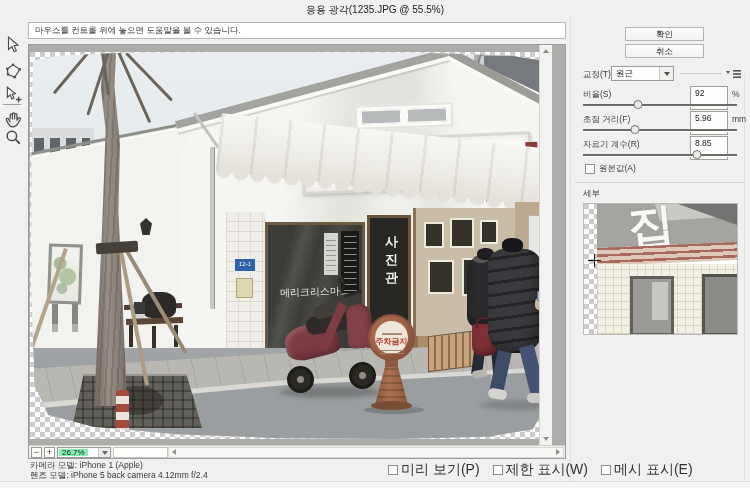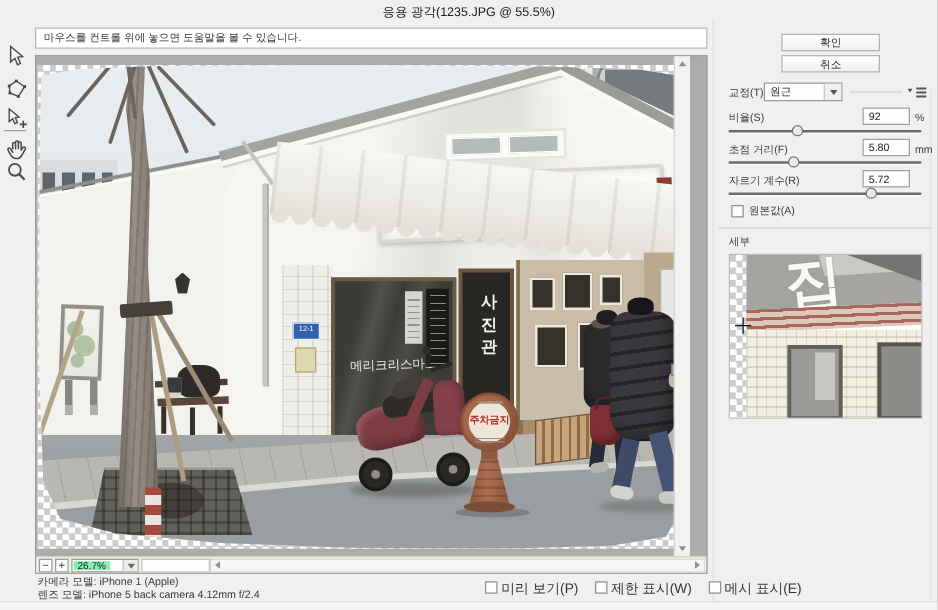--- a/index.html
+++ b/index.html
@@ -39,33 +39,33 @@
 .hs-btn{position:absolute;top:0;width:11px;height:9px}
 .hs-left{left:0}.hs-right{right:0}
 .hs-left::after,.hs-right::after{content:"";position:absolute;top:1px;border-top:3px solid transparent;border-bottom:3px solid transparent}
 .hs-left::after{left:3px;border-right:4px solid #8e8e8a}
 .hs-right::after{left:4px;border-left:4px solid #8e8e8a}
 
 .status-line{position:absolute;left:30px;font-size:8.5px;color:#383838;white-space:nowrap}
 .footer-checks{position:absolute;left:388px;top:464px;height:12px;display:flex;gap:13px;align-items:center}
 .fcheck{display:flex;gap:3px;align-items:center}
 .cb{width:10px;height:10px;border:1px solid #8e8e8a;background:#fdfdfc;flex:none}
-.fcheck span{font-size:11px;color:#333;white-space:nowrap}
+.fcheck span{font-size:14px;color:#333;white-space:nowrap}
 
 .btn{position:absolute;left:625px;width:79px;height:14px;background:linear-gradient(#fdfdfd,#f1f1f0);border:1px solid #b4b4b0;font-size:8.5px;text-align:center;line-height:12px;color:#222}
 .btn-ok{top:27px}.btn-cancel{top:44px}
 .rp-label{position:absolute;font-size:8.5px;color:#3a3a3a;white-space:nowrap}
 .dropdown{position:absolute;left:611px;top:66px;width:63px;height:15px;border:1px solid #9a9a96;background:#fdfdfc}
 .dd-text{position:absolute;left:4px;top:0;font-size:8.5px;line-height:13px;color:#222}
 .dd-btn{position:absolute;right:0;top:0;width:14px;height:100%;background:#f0f0ee;border-left:1px solid #c8c8c4}
 .dd-btn::after{content:"";position:absolute;left:4px;top:5px;border-left:3px solid transparent;border-right:3px solid transparent;border-top:4px solid #55554f}
 .gl-top{position:absolute;left:680px;top:73px;width:42px;height:1px;background:#cfcfcb}
 .gl-right{position:absolute;left:744px;top:73px;width:1px;height:407px;background:#e3e3e0}
 .panel-menu{position:absolute;left:726px;top:69px;width:16px;height:10px}
-.valbox{position:absolute;left:690px;width:38px;height:14px;border:1px solid #9e9e9a;background:#fdfdfc;font-size:8.5px;line-height:12px;padding-left:4px;color:#222}
+.valbox{position:absolute;left:690px;width:38px;height:24px;border:1px solid #9e9e9a;background:#fdfdfc;font-size:8.5px;line-height:12px;padding-left:4px;color:#222}
 .unit{position:absolute;left:732px;font-size:8.5px;color:#3a3a3a}
 .strack{position:absolute;left:583px;width:154px;height:2px;background:#6b6b67;box-shadow:0 1px 0 #fbfbf9}
 .sthumb{position:absolute;top:-4px;width:9px;height:9px;background:#e9e9e7;border:1px solid #77756f;border-radius:50% 50% 45% 45%;transform:translateX(-50%)}
 .as-shot{position:absolute;left:585px;top:163px;display:flex;gap:4px;align-items:center}
 .rp-sep{position:absolute;left:575px;top:182px;width:170px;height:1px;background:#d4d4d0}
 .detail-preview{position:absolute;left:583px;top:203px;width:155px;height:132px;border:1px solid #bcbcb8;background:#fff;overflow:hidden}
 
 .dp-chk{position:absolute;left:0;top:0;width:13px;height:100%;background:repeating-conic-gradient(#ffffff 0% 25%,#cbcbcb 0% 50%);background-size:10px 10px}
 .dp-top{position:absolute;left:13px;top:0;width:141px;height:46px;background:#a6a4a0}
 .dp-metal{position:absolute;right:0;top:0;width:82px;height:17px;background:#cac9c5;clip-path:polygon(0 0,100% 0,100% 70%,6% 100%)}
@@ -150,21 +150,21 @@
 .p-sc-mid{left:276px;top:262px;width:46px;height:18px;background:#2e2b28;border-radius:8px;transform:rotate(-10deg)}
 .p-sc-seat{left:283px;top:250px;width:40px;height:14px;background:#413d39;border-radius:8px 10px 4px 6px;transform:rotate(-14deg)}
 .p-sc-col{left:309px;top:250px;width:9px;height:50px;background:#7d3b43;transform:rotate(24deg);transform-origin:top left}
 .p-sc-shield{left:317px;top:252px;width:25px;height:44px;background:#83414a;border-radius:10px 12px 4px 6px;transform:rotate(-4deg);box-shadow:inset -3px 0 5px rgba(40,20,22,.35)}
 .p-sc-handle{left:314px;top:240px;width:18px;height:3px;background:#2a2825;transform:rotate(-18deg)}
 .p-sc-mirror{left:312px;top:230px;width:2px;height:12px;background:#2a2825;transform:rotate(14deg)}
 .p-sc-mdot{left:308px;top:225px;width:6px;height:7px;background:#2f2d2a;border-radius:50%}
 .p-wheel{width:27px;height:27px;background:#2a2822;border-radius:50%;border:3px solid #1e1c18}
 .p-wheel::after{content:"";position:absolute;left:7px;top:7px;width:7px;height:7px;background:#8f8c84;border-radius:50%}
 .p-bol-head{left:338px;top:262px;width:47px;height:47px;border-radius:50%;background:#a5684b;border:2px solid #8a5238;box-shadow:inset -4px -4px 6px rgba(80,40,25,.35)}
-.p-bol-disc{position:absolute;inset:5px;background:#eee6d8;border-radius:50%;display:flex;flex-direction:column;align-items:center;justify-content:space-between}
+.p-bol-disc{position:absolute;inset:5px;background:#eee6d8;border-radius:50%;display:flex;flex-direction:column;align-items:center;justify-content:flex-end}
 .p-bol-disc .t1{width:20px;height:2px;background:#a98f7a;margin-bottom:1px}
 .p-bol-disc .np{font-size:8px;font-weight:bold;color:#b52e20;white-space:nowrap}
 .p-bol-disc .t2{width:24px;height:6px;background:repeating-linear-gradient(0deg,#9a8672 0 1px,transparent 1px 3px);margin-top:1px}
 .p-bol-neck{left:355px;top:307px;width:13px;height:10px;background:#8d5a40}
 .p-bol-cone{left:345px;top:315px;width:33px;height:38px;clip-path:polygon(30% 0,70% 0,100% 100%,0 100%);background:repeating-linear-gradient(0deg,rgba(60,35,20,.25) 0 2px,transparent 2px 7px),linear-gradient(90deg,#8a573d,#ab7050 45%,#8a573d)}
 .p-bol-base{left:341px;top:349px;width:41px;height:9px;background:#7a4d36;border-radius:50%}
 .p-bol-shadow{left:334px;top:354px;width:60px;height:8px;background:rgba(40,40,38,.25);border-radius:50%}
 .p-pA-hat{left:447px;top:196px;width:17px;height:12px;background:#1e1e22;border-radius:45%}
 .p-pA-coat{left:437px;top:206px;width:38px;height:70px;background:#2c2c2f;border-radius:10px 10px 12px 12px;box-shadow:inset 0 -8px 10px rgba(0,0,0,.3)}
 .p-pA-coat::before{content:"";position:absolute;left:6px;top:-3px;width:16px;height:8px;background:#5b564f;border-radius:50%}
@@ -412,28 +412,28 @@
 </div>
 
 <div class="rp-label" style="left:583px;top:89px">비율(S)</div>
 <div class="valbox" style="top:86px">92</div>
 <div class="unit" style="top:89px">%</div>
 <div class="strack" style="top:104px">
   <div class="sthumb" style="left:36%"></div>
 </div>
 
 <div class="rp-label" style="left:583px;top:114px">초점 거리(F)</div>
-<div class="valbox" style="top:111px">5.80</div>
+<div class="valbox" style="top:111px">5.96</div>
 <div class="unit" style="top:114px">mm</div>
 <div class="strack" style="top:129px">
   <div class="sthumb" style="left:34%"></div>
 </div>
 
 <div class="rp-label" style="left:583px;top:139px">자르기 계수(R)</div>
-<div class="valbox" style="top:136px">5.72</div>
+<div class="valbox" style="top:136px">8.85</div>
 <div class="unit" style="top:139px"></div>
 <div class="strack" style="top:154px">
   <div class="sthumb" style="left:74%"></div>
 </div>
 
 <div class="as-shot">
   <div class="cb"></div>
   <span class="rp-label" style="position:static">원본값(A)</span>
 </div>
 

